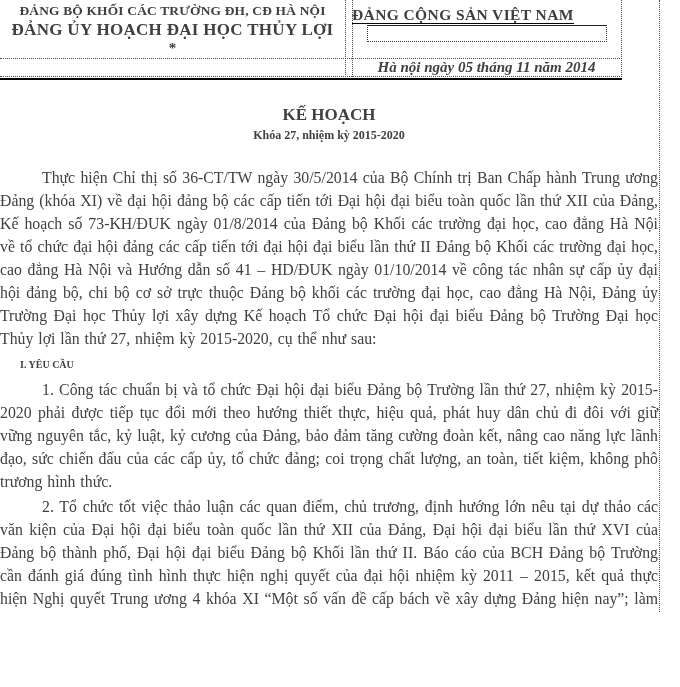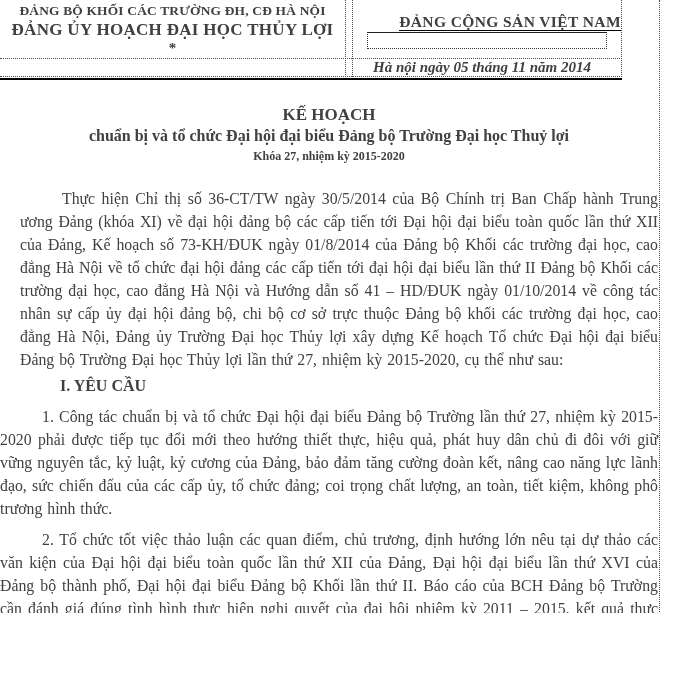--- a/index.html
+++ b/index.html
@@ -20,48 +20,48 @@
   .gl-h { border-top: 1px dotted #4a4a4a; height: 0; left: 0; width: 622px; }
   .gl-v1 { left: 345px; } .gl-v2 { left: 352px; } .gl-v3 { left: 621px; }
   .gl-h1 { top: 58px; } .gl-h2 { top: 76px; }
   .black-rule { position: absolute; left: 0; top: 78px; width: 622px; height: 2px; background: #000; }
 
   .cell-org { position: absolute; left: 0; top: 2px; width: 345px; text-align: center; }
   .org1 { font-weight: bold; font-size: 13.4px; line-height: 17px; letter-spacing: .2px; }
   .org2 { font-weight: bold; font-size: 17px; line-height: 21px; letter-spacing: .3px; }
   .star { font-weight: bold; font-size: 15px; line-height: 16px; }
 
-  .cell-party { position: absolute; left: 352px; top: 13px; width: 269px; text-align: right; }
+  .cell-party { position: absolute; left: 352px; top: 6px; width: 269px; text-align: left; }
   .party { font-weight: bold; font-size: 15.5px; line-height: 17px; letter-spacing: .4px;
            border-bottom: 1.5px solid #000; display: inline-block; padding-bottom: 0px; }
   .party-box { margin: 1px auto 0 auto; width: 240px; height: 17px;
                border: 1px dotted #333; border-top: 1px solid #222; background: #fff; }
 
   .cell-num { position: absolute; left: 0; top: 59px; width: 345px; text-align: center;
               font-size: 15px; line-height: 17px; }
-  .cell-date { position: absolute; left: 373px; top: 59px; width: 269px; 
+  .cell-date { position: absolute; left: 352px; top: 59px; width: 269px; text-align: center;
                font-size: 15px; line-height: 17px; font-style: italic; font-weight: 600; }
 
   
   .textarea { position: absolute; left: 0; top: 80px; width: 658px; }
   .title-block { margin-top: 24px; text-align: center; font-weight: bold; }
   .t1 { font-size: 17px; line-height: 21px; }
   .t2 { font-size: 16px; line-height: 21px; }
   .t3 { font-size: 12px; line-height: 21px; }
 
   p.body {
-    margin-top: 8px;
+    margin-top: 2px;
     font-size: 15.8px;
     line-height: 23px;
     text-align: justify;
     text-indent: 42px;
     word-spacing: 1px;
   }
-  p.first { margin-top: 20px; margin-left: 20px; }
-  .sec { margin-top: 3px; margin-left: 60px; font-weight: bold; font-size: 16px; line-height: 23px; }
+  p.first { margin-top: 20px; }
+  .sec { margin-top: 3px; margin-left: 20px; font-weight: bold; font-size: 10px; line-height: 23px; }
 
   
   .boundary-v { position: absolute; left: 659px; top: 0; height: 676px; width: 0;
                 border-left: 1px dotted #4a4a4a; }
 
   
   .hscroll { position: absolute; left: 0; top: 678px; width: 680px; height: 9px;
              background: linear-gradient(#f2f5fc 0%, #d4dcf3 35%, #c7d2ef 60%, #cdd7f1 100%);
              border-top: 1px solid #e8ecf8; }
   .grip { position: absolute; left: 334px; top: 1px; width: 14px; height: 7px;
@@ -95,21 +95,20 @@
     <div class="cell-date">
       <span>Hà nội ngày 05 tháng 11 năm 2014</span>
     </div>
 
     <div class="black-rule"></div>
   </div>
 
   <div class="textarea">
     <div class="title-block">
       <div class="t1">KẾ HOẠCH</div>
-      <div class="t2">chuẩn bị và tổ chức Đại hội đại biểu Đảng bộ Trường Đại học Thuỷ lợi</div>
       <div class="t3">Khóa 27, nhiệm kỳ 2015-2020</div>
     </div>
 
     <p class="body first">Thực hiện Chỉ thị số 36-CT/TW ngày 30/5/2014 của Bộ Chính trị Ban Chấp hành Trung ương Đảng (khóa XI) về đại hội đảng bộ các cấp tiến tới Đại hội đại biểu toàn quốc lần thứ XII của Đảng, Kế hoạch số 73-KH/ĐUK ngày 01/8/2014 của Đảng bộ Khối các trường đại học, cao đẳng Hà Nội về tổ chức đại hội đảng các cấp tiến tới đại hội đại biểu lần thứ II Đảng bộ Khối các trường đại học, cao đẳng Hà Nội và Hướng dẫn số 41 – HD/ĐUK ngày 01/10/2014 về công tác nhân sự cấp ủy đại hội đảng bộ, chi bộ cơ sở trực thuộc Đảng bộ khối các trường đại học, cao đẳng Hà Nội, Đảng ủy Trường Đại học Thủy lợi xây dựng Kế hoạch Tổ chức Đại hội đại biểu Đảng bộ Trường Đại học Thủy lợi lần thứ 27, nhiệm kỳ 2015-2020, cụ thể như sau:</p>
 
     <div class="sec">I. YÊU CẦU</div>
 
     <p class="body">1. Công tác chuẩn bị và tổ chức Đại hội đại biểu Đảng bộ Trường lần thứ 27, nhiệm kỳ 2015-2020 phải được tiếp tục đổi mới theo hướng thiết thực, hiệu quả, phát huy dân chủ đi đôi với giữ vững nguyên tắc, kỷ luật, kỷ cương của Đảng, bảo đảm tăng cường đoàn kết, nâng cao năng lực lãnh đạo, sức chiến đấu của các cấp ủy, tổ chức đảng; coi trọng chất lượng, an toàn, tiết kiệm, không phô trương hình thức.</p>
 
     <p class="body">2. Tổ chức tốt việc thảo luận các quan điểm, chủ trương, định  hướng lớn nêu tại dự thảo các văn kiện của Đại hội đại biểu toàn quốc lần thứ XII của Đảng, Đại hội đại biểu lần thứ XVI của Đảng bộ thành phố, Đại hội đại biểu Đảng bộ Khối lần thứ II. Báo cáo của BCH Đảng bộ Trường cần đánh giá đúng tình hình thực hiện nghị quyết của đại hội nhiệm kỳ 2011 – 2015, kết quả thực hiện Nghị quyết Trung ương 4 khóa XI “Một số vấn đề cấp bách về xây dựng Đảng hiện nay”; làm rõ ưu điểm, khuyết điểm, nguyên nhân, bài học kinh nghiệm; đề ra mục tiêu, nhiệm vụ của các nhiệm kỳ tới.</p>

